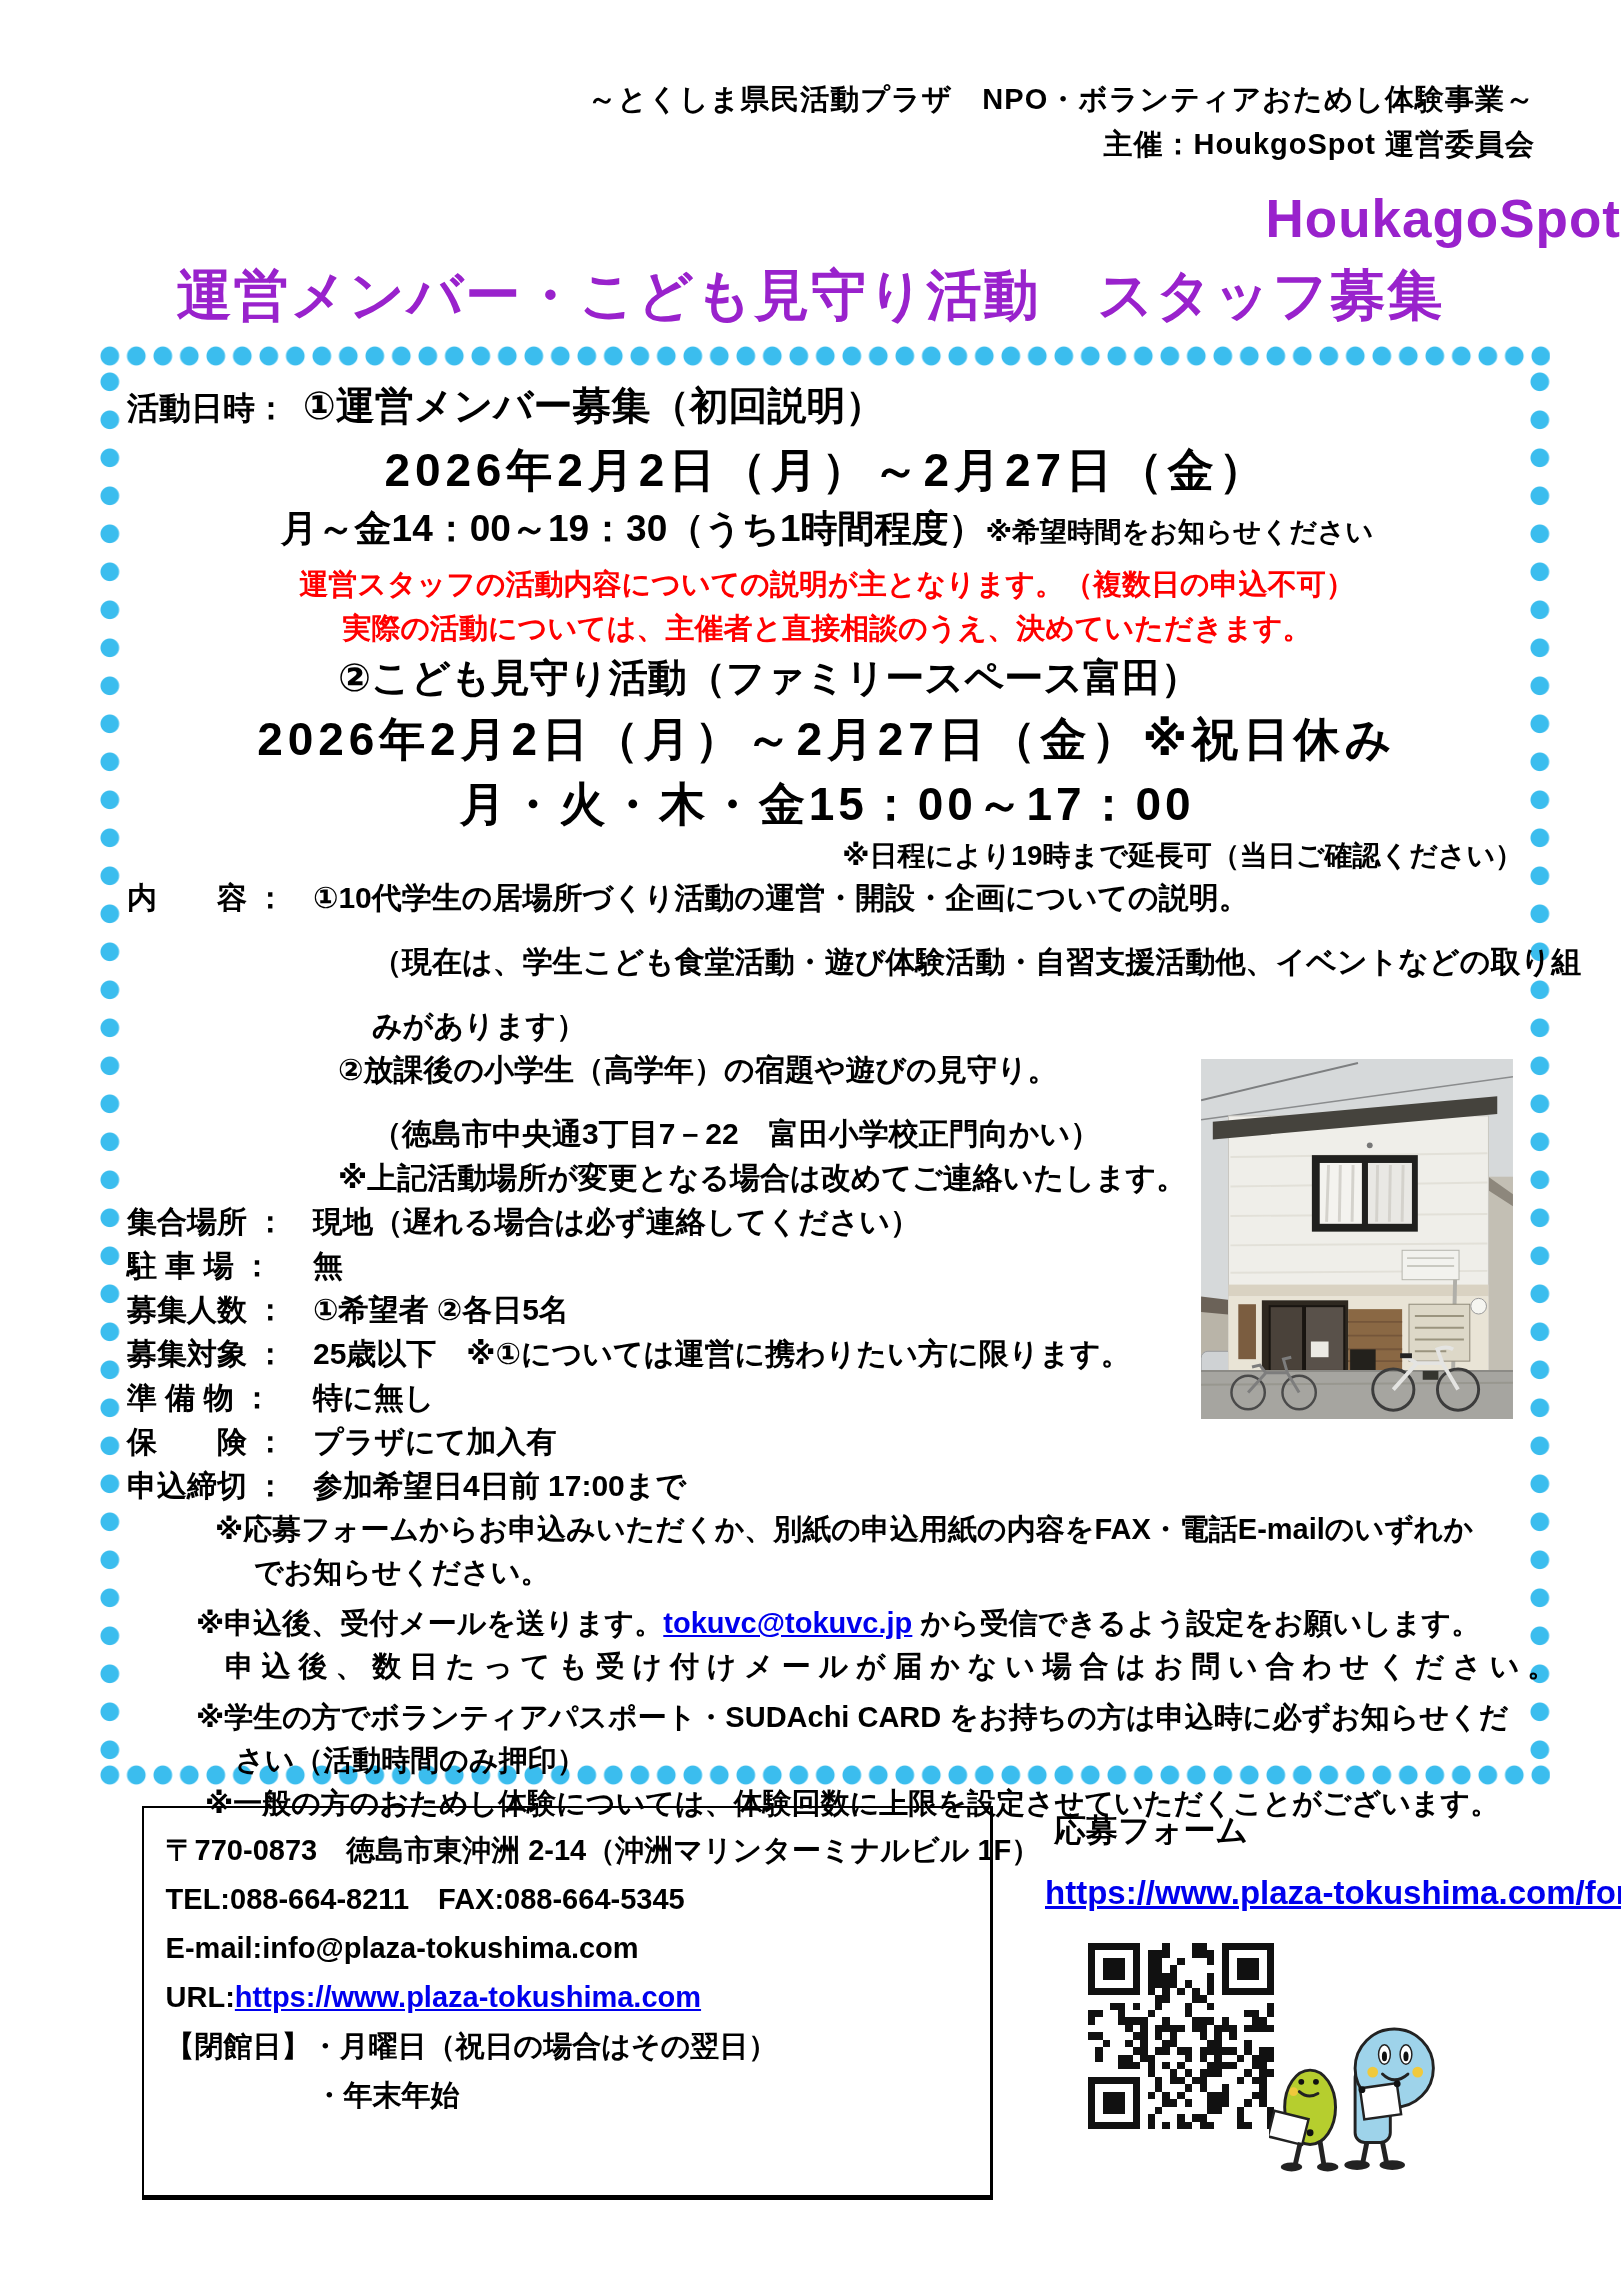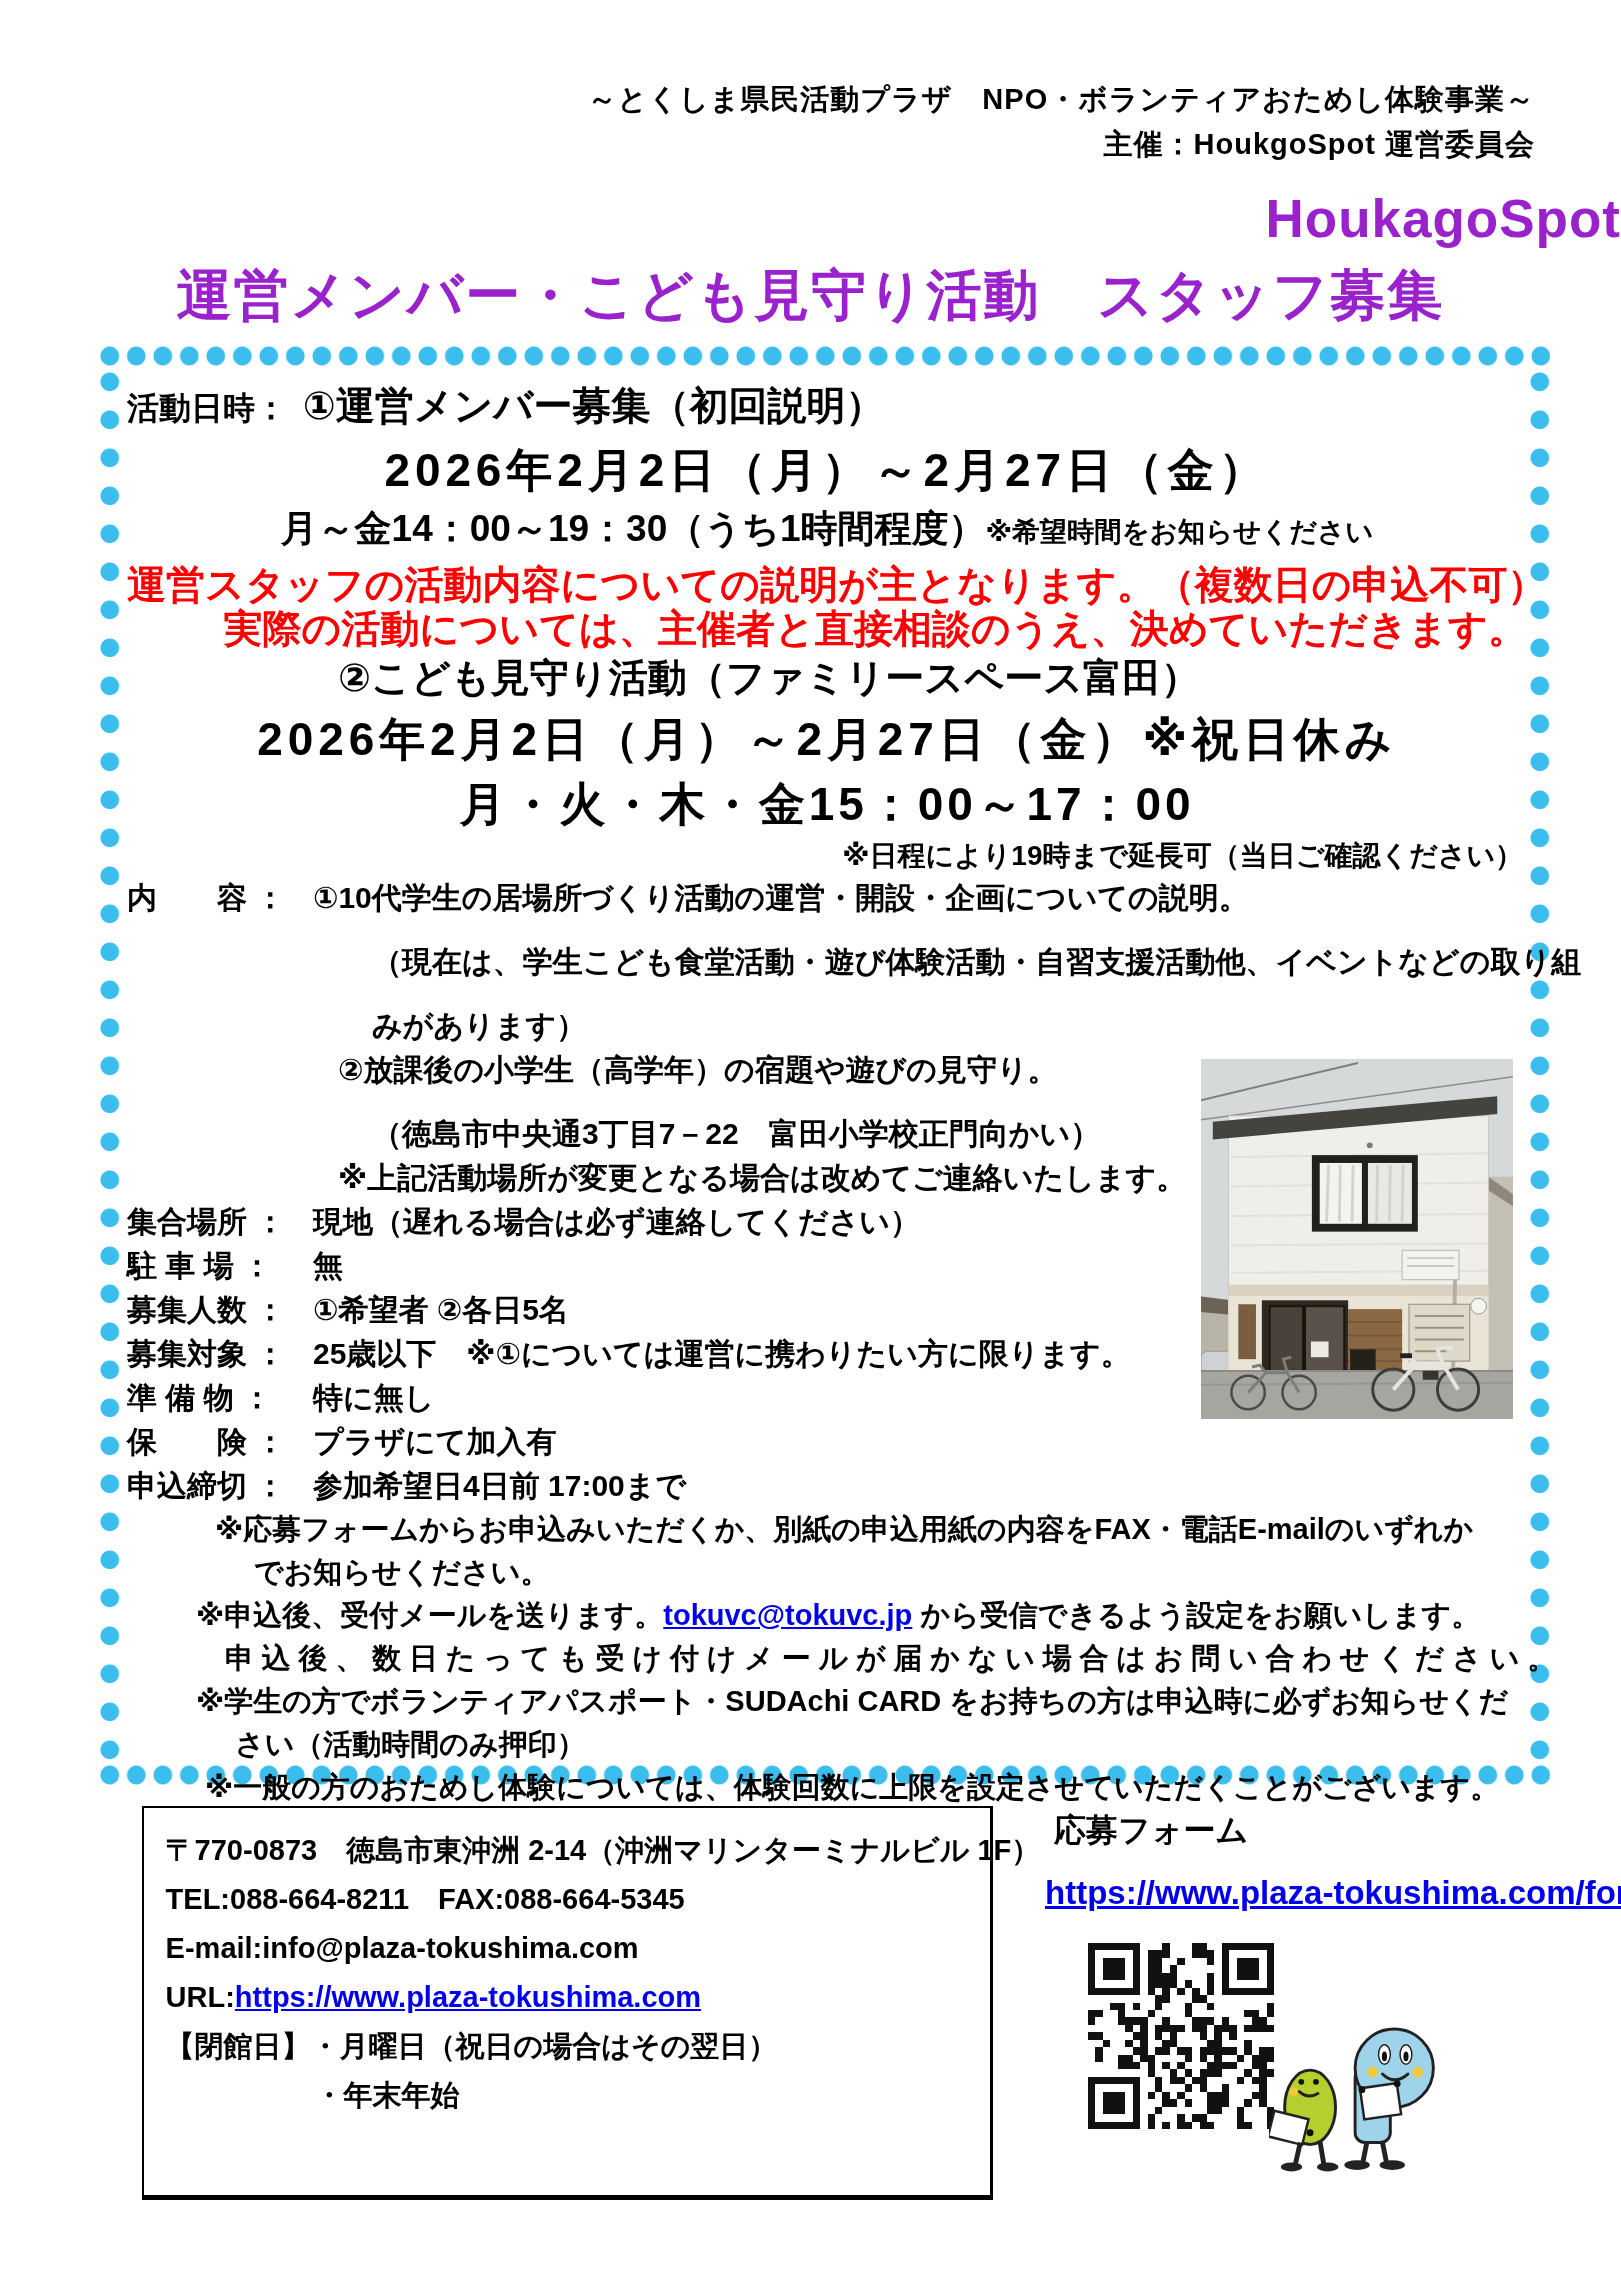--- a/index.html
+++ b/index.html
@@ -34,31 +34,31 @@
   .sched-row1{line-height:51px;white-space:nowrap;}
   .sched-label{font-size:32px;font-weight:700;}
   .sched-h{font-size:39px;font-weight:700;margin-left:15.7px;text-align:center;}
   .sched-h2{font-size:39px;font-weight:700;line-height:55px;padding-left:211px;white-space:nowrap;}
   .sched-date{font-size:46px;font-weight:700;letter-spacing:4.9px;text-align:center;line-height:63px;white-space:nowrap;}
   .d2{line-height:69px;}
   .time-line{text-align:center;line-height:53px;white-space:nowrap;}
   .time-main{font-size:37px;font-weight:700;}
   .time-note{font-size:27.4px;font-weight:700;}
   .time2{font-size:46px;font-weight:700;letter-spacing:3.9px;text-align:center;line-height:61px;}
-  .red{color:#FF0000;font-size:39px;font-weight:700;text-align:right;line-height:45px;white-space:nowrap;}
+  .red{color:#FF0000;font-size:29px;font-weight:700;text-align:center;line-height:45px;white-space:nowrap;}
   .red2{line-height:43px;}
   .note-right{font-size:28px;font-weight:700;text-align:right;line-height:41px;padding-right:3.9px;}
 
   .row{font-size:30px;font-weight:600;line-height:44px;white-space:nowrap;}
   .lbl{display:inline-block;width:186px;}
   .ind215{padding-left:211px;}
   .ind250{padding-left:245px;margin-top:20px;}
 
   .note{font-size:29px;font-weight:600;line-height:43px;white-space:nowrap;}
-  .n-i70{padding-left:69px;}
+  .n-i70{padding-left:69px;margin-top:8px;}
   .n-i80{padding-left:78px;}
   .n-i90{padding-left:88px;}
   .n-i100{padding-left:98px;letter-spacing:7.8px;}
   .n-i110{padding-left:108px;}
   .n-i130{padding-left:127px;}
 
   .link{color:#0000EE;text-decoration:underline;cursor:pointer;}
 
   
   .photo{left:1201px;top:1059px;width:312px;height:360px;}

